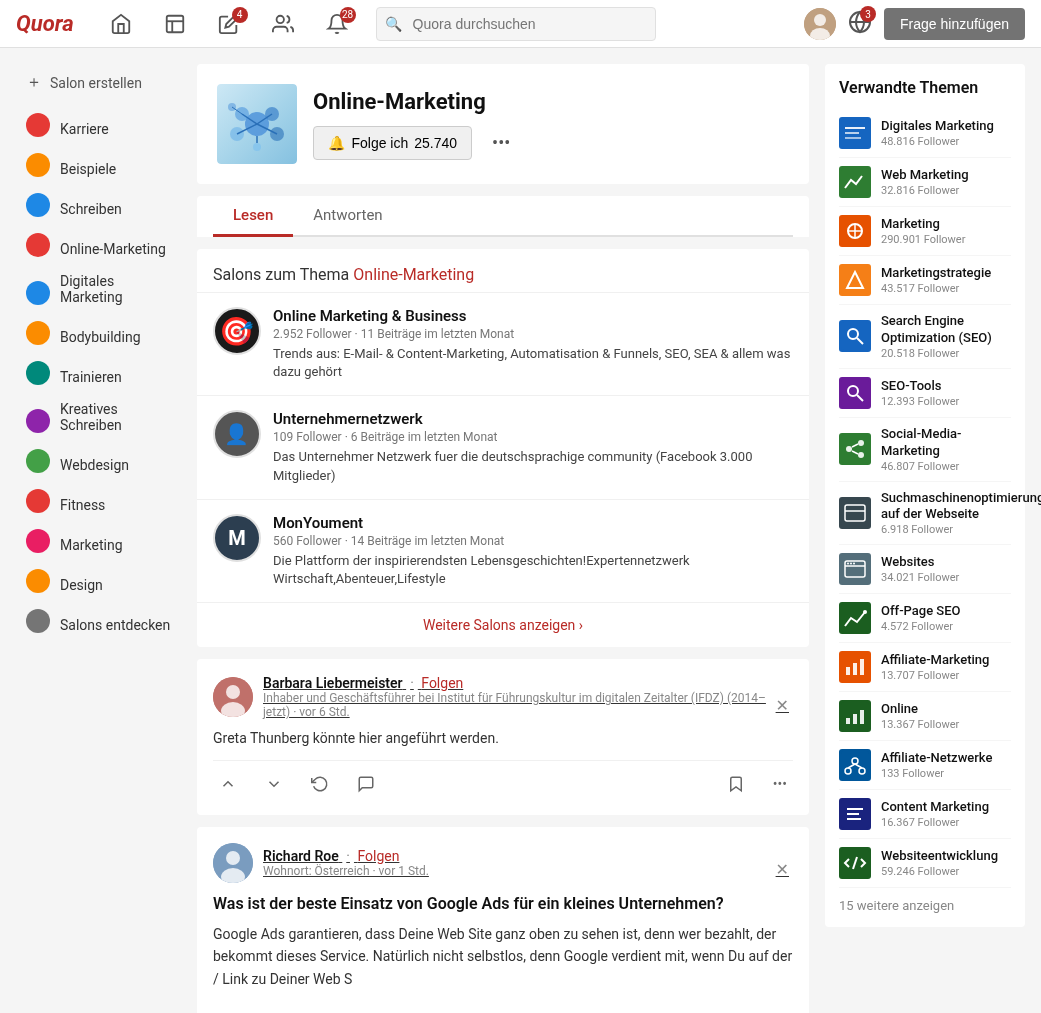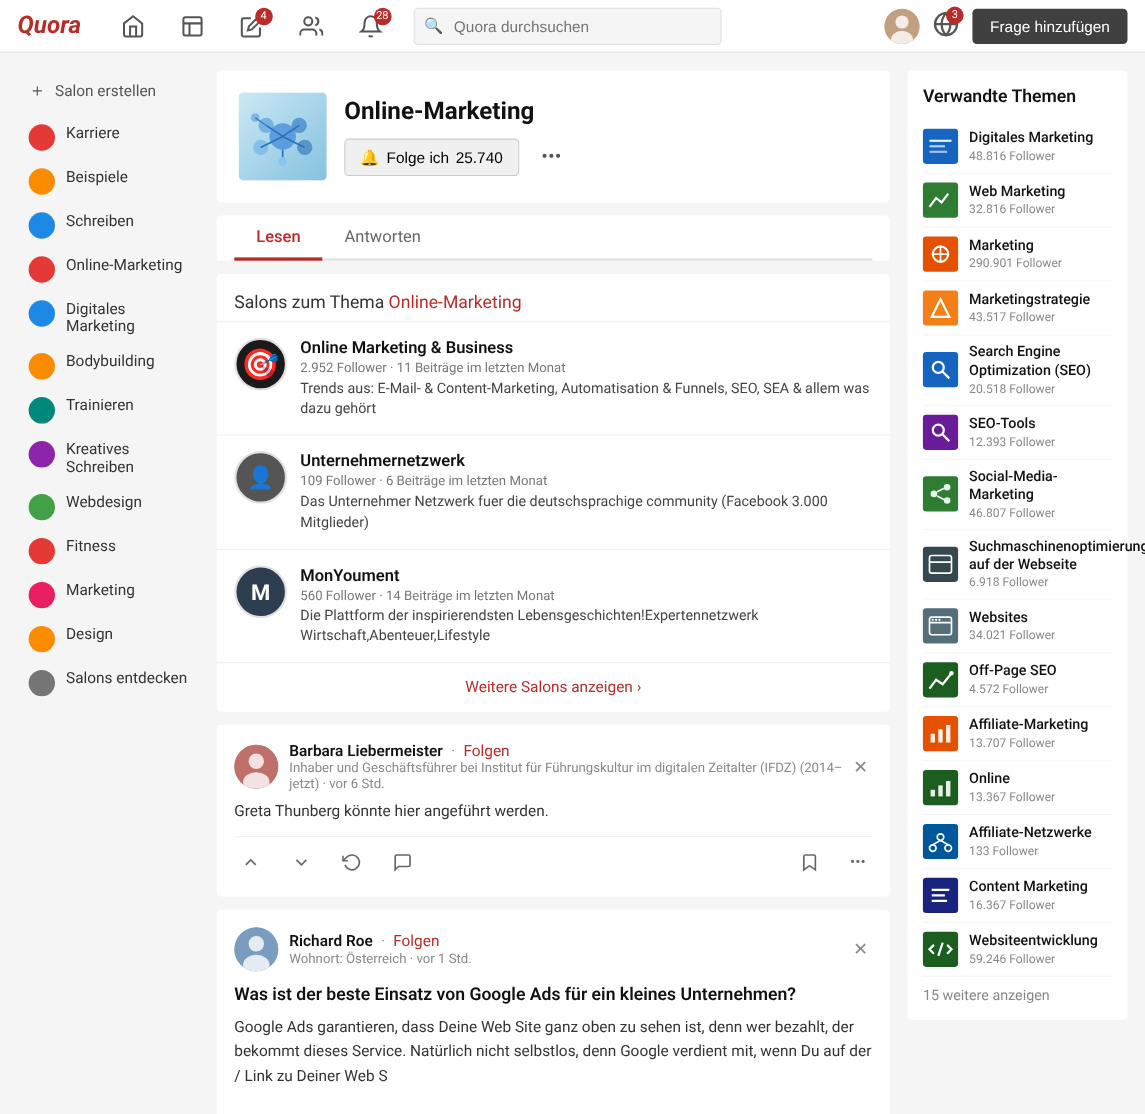--- a/index.html
+++ b/index.html
@@ -12,28 +12,28 @@
     .nav-icon-wrap { position: relative; padding: 8px 12px; cursor: pointer; color: #555; display: flex; align-items: center; justify-content: center; }
     .badge { position: absolute; top: 2px; right: 4px; background: #b92b27; color: white; font-size: 10px; border-radius: 50%; width: 16px; height: 16px; display: flex; align-items: center; justify-content: center; }
     .search-bar { flex: 1; margin: 0 16px; max-width: 280px; }
     .search-bar input { width: 100%; padding: 8px 12px 8px 36px; border: 1px solid #e0e0e0; border-radius: 4px; background: #f5f5f5; font-size: 14px; color: #666; }
     .search-wrap { position: relative; }
     .search-wrap .s-icon { position: absolute; left: 10px; top: 50%; transform: translateY(-50%); color: #888; font-size: 14px; }
     .header-right { display: flex; align-items: center; gap: 12px; margin-left: auto; }
     .avatar-sm { width: 32px; height: 32px; border-radius: 50%; background: #c0a080; display: flex; align-items: center; justify-content: center; color: white; font-size: 12px; overflow: hidden; cursor: pointer; }
     .globe-wrap { position: relative; cursor: pointer; }
     .globe-badge { position: absolute; top: -4px; right: -4px; background: #b92b27; color: white; font-size: 10px; border-radius: 50%; width: 16px; height: 16px; display: flex; align-items: center; justify-content: center; }
-    .add-question-btn { background: #404040; color: white; border: none; padding: 8px 16px; border-radius: 4px; cursor: pointer; font-size: 14px; white-space: nowrap; }
+    .add-question-btn { background: #737373; color: white; border: none; padding: 8px 16px; border-radius: 4px; cursor: pointer; font-size: 14px; white-space: nowrap; }
 
     
     .layout { display: flex; max-width: 1041px; margin: 0 auto; padding: 16px; gap: 16px; }
 
     
     .sidebar { width: 165px; flex-shrink: 0; }
-    .sidebar-item { display: flex; align-items: flex-start; gap: 10px; padding: 8px 10px; cursor: pointer; border-radius: 4px; color: #333; }
+    .sidebar-item { display: flex; align-items: flex-end; gap: 10px; padding: 8px 10px; cursor: pointer; border-radius: 4px; color: #333; }
     .sidebar-icon { width: 24px; height: 24px; border-radius: 50%; flex-shrink: 0; display: flex; align-items: center; justify-content: center; font-size: 14px; }
     .sidebar-label { font-size: 14px; }
     .sidebar-create { display: flex; align-items: center; gap: 8px; padding: 8px 10px; cursor: pointer; color: #555; font-size: 14px; margin-bottom: 4px; }
     .plus-icon { font-size: 16px; color: #555; }
 
     
     .main { flex: 1; min-width: 0; }
 
     
     .topic-header { background: white; border-radius: 4px; padding: 20px; display: flex; align-items: center; gap: 16px; margin-bottom: 12px; }
@@ -62,21 +62,21 @@
     .salon-info { flex: 1; min-width: 0; }
     .salon-name { font-size: 15px; font-weight: 600; color: #111; margin-bottom: 2px; }
     .salon-meta { font-size: 12px; color: #777; margin-bottom: 4px; }
     .salon-desc { font-size: 13px; color: #444; line-height: 1.4; }
 
     .show-more { padding: 14px 16px; text-align: center; border-top: 1px solid #f0f0f0; }
     .show-more a { color: #b92b27; text-decoration: none; font-size: 14px; }
 
     
     .post-box { background: white; border-radius: 4px; margin-bottom: 12px; padding: 16px; }
-    .post-header { display: flex; align-items: center; justify-content: space-between; margin-bottom: 8px; }
+    .post-header { display: flex; align-items: flex-end; justify-content: space-between; margin-bottom: 8px; text-decoration: underline; }
     .post-author { display: flex; align-items: center; gap: 10px; }
     .author-avatar { width: 40px; height: 40px; border-radius: 50%; background: #d4a0a0; flex-shrink: 0; display: flex; align-items: center; justify-content: center; color: white; font-size: 16px; overflow: hidden; }
     .author-info { }
     .author-meta { font-size: 12px; color: #888; }
     .dismiss-btn { color: #888; cursor: pointer; font-size: 16px; padding: 4px; }
     .post-question { font-size: 16px; font-weight: 600; color: #111; margin: 10px 0 8px; line-height: 1.4; }
     .post-content { font-size: 14px; color: #333; line-height: 1.6; margin-bottom: 10px; }
     .post-actions { display: flex; align-items: center; gap: 16px; padding-top: 8px; border-top: 1px solid #f0f0f0; }
     .action-btn { display: flex; align-items: center; gap: 4px; cursor: pointer; color: #666; padding: 6px; border-radius: 4px; }
     .action-spacer { flex: 1; }

